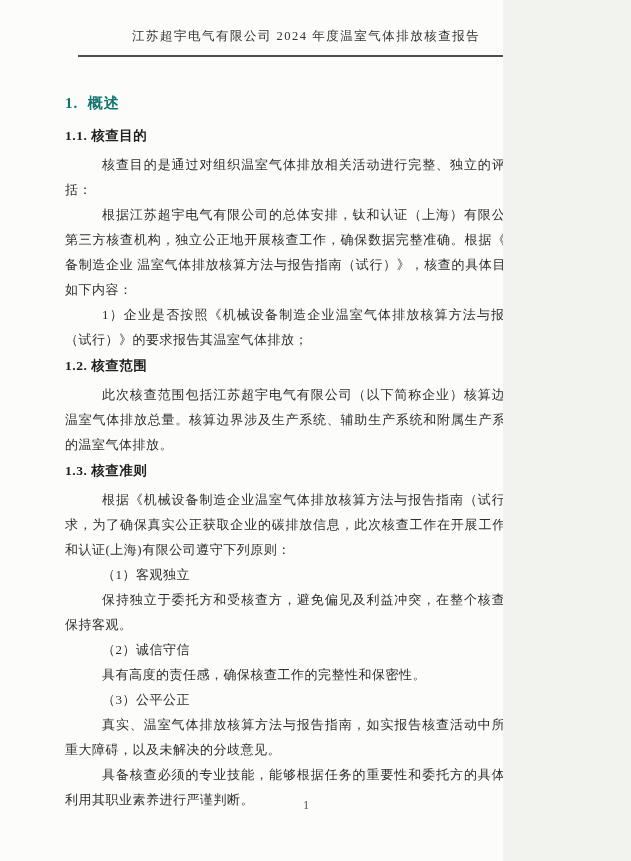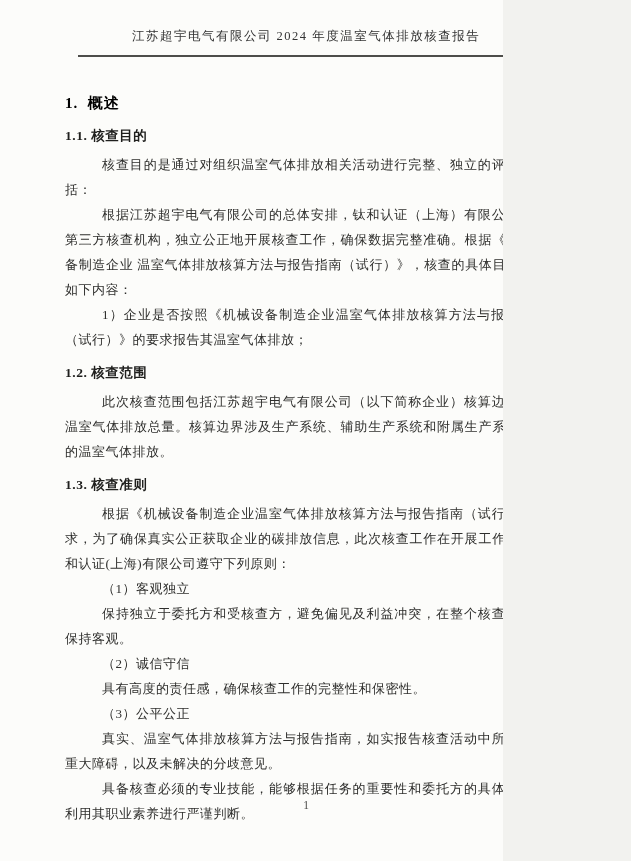--- a/index.html
+++ b/index.html
@@ -51,33 +51,33 @@
     text-align: justify;
     color: #2e2e2c;
   }
   .content h1 {
     font-size: 15px;
     font-weight: bold;
     margin: 0 0 14px 0;
     line-height: 20px;
     white-space: pre-wrap;
     letter-spacing: 1px;
-    color: #000000;
+    color: #0f766e;
   }
   .content h2 {
     font-size: 13.5px;
     font-weight: bold;
     margin: 0 0 8px 0;
     line-height: 17px;
     white-space: pre-wrap;
     letter-spacing: 0.5px;
     color: #1f1f1d;
   }
   .content h2.later {
-    margin-top: 12px;
+    margin-top: 5px;
   }
   .content p {
     margin: 0;
     text-indent: 37px;
     letter-spacing: 0.5px;
   }
   
   .page-number {
     position: absolute;
     top: 799px;

